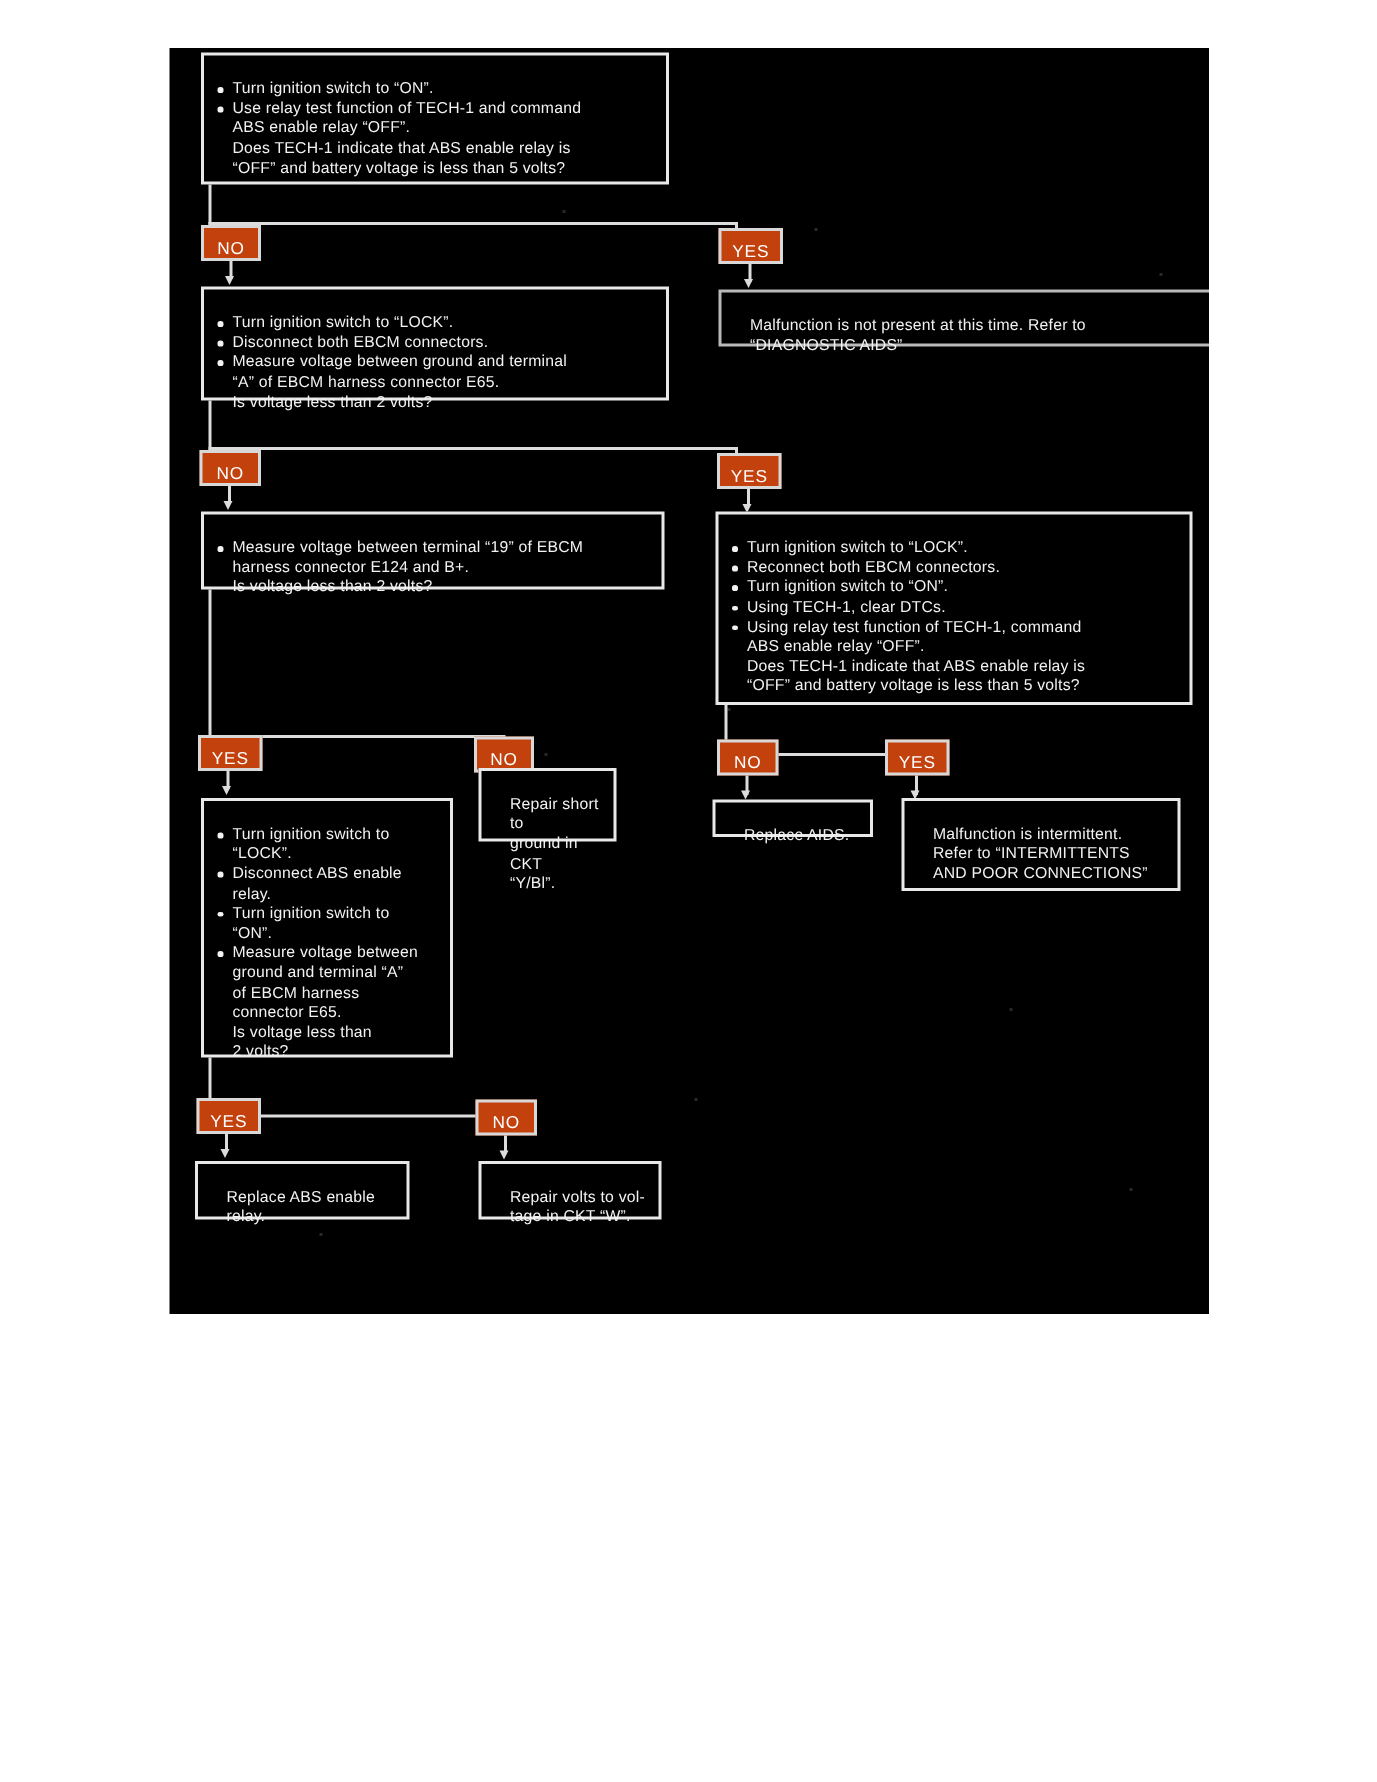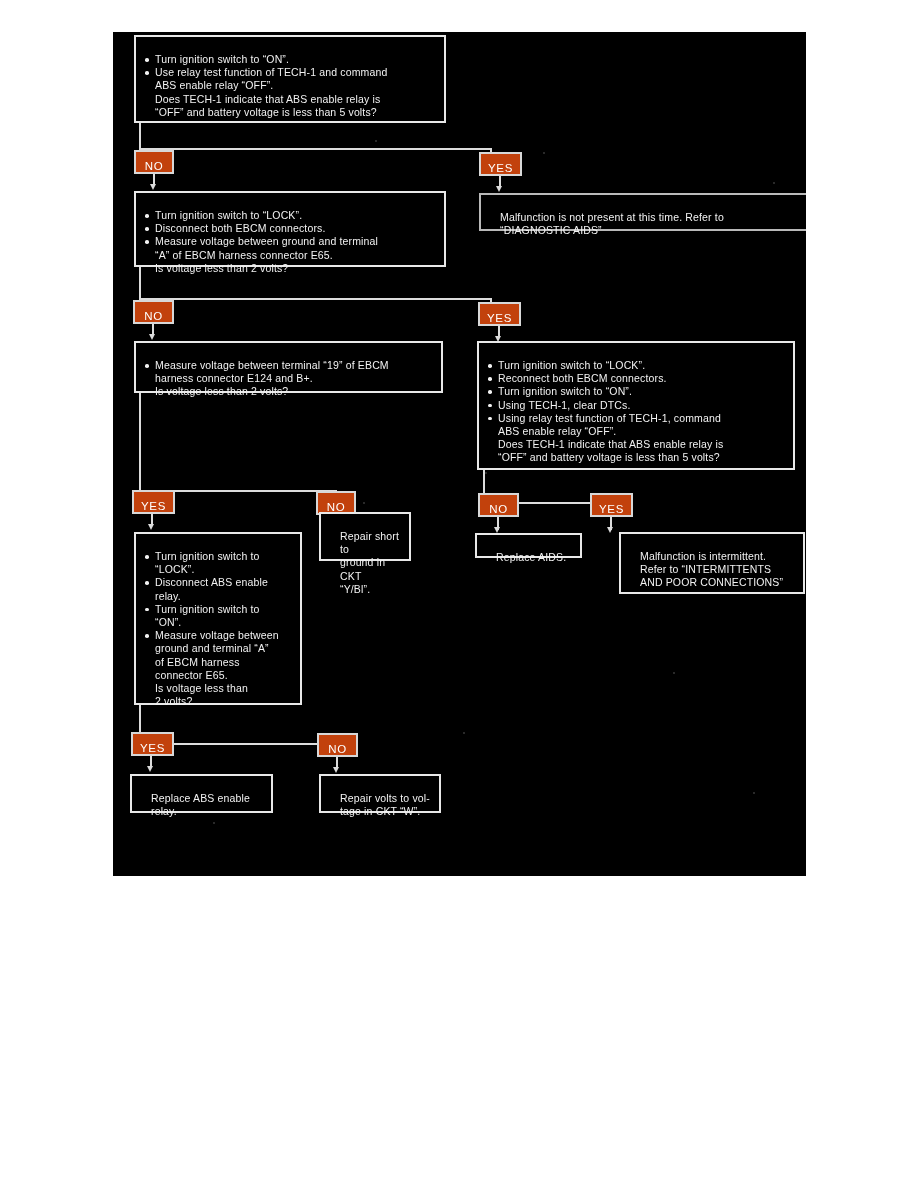--- a/index.html
+++ b/index.html
@@ -259,21 +259,21 @@
         <li class="cont">“Y/Bl”.</li>
       </ul>
     </div>
 
     <div class="box" style="left:362px;top:501px;width:107px;height:25px;">
       <ul class="bul">
         <li class="cont">Replace AIDS.</li>
       </ul>
     </div>
 
-    <div class="box" style="left:488px;top:500px;width:186px;height:62px;margin-left:18px;">
+    <div class="box" style="left:488px;top:500px;width:186px;height:62px;">
       <ul class="bul">
         <li class="cont">Malfunction is intermittent.</li>
         <li class="cont">Refer to “INTERMITTENTS</li>
         <li class="cont">AND POOR CONNECTIONS”</li>
       </ul>
     </div>
 
     <div class="vline" style="left:26px;top:673px;height:40px;"></div>
     <div class="hline" style="left:26px;top:711px;width:198px;"></div>
     <div class="vline" style="left:223px;top:711px;height:13px;"></div>

